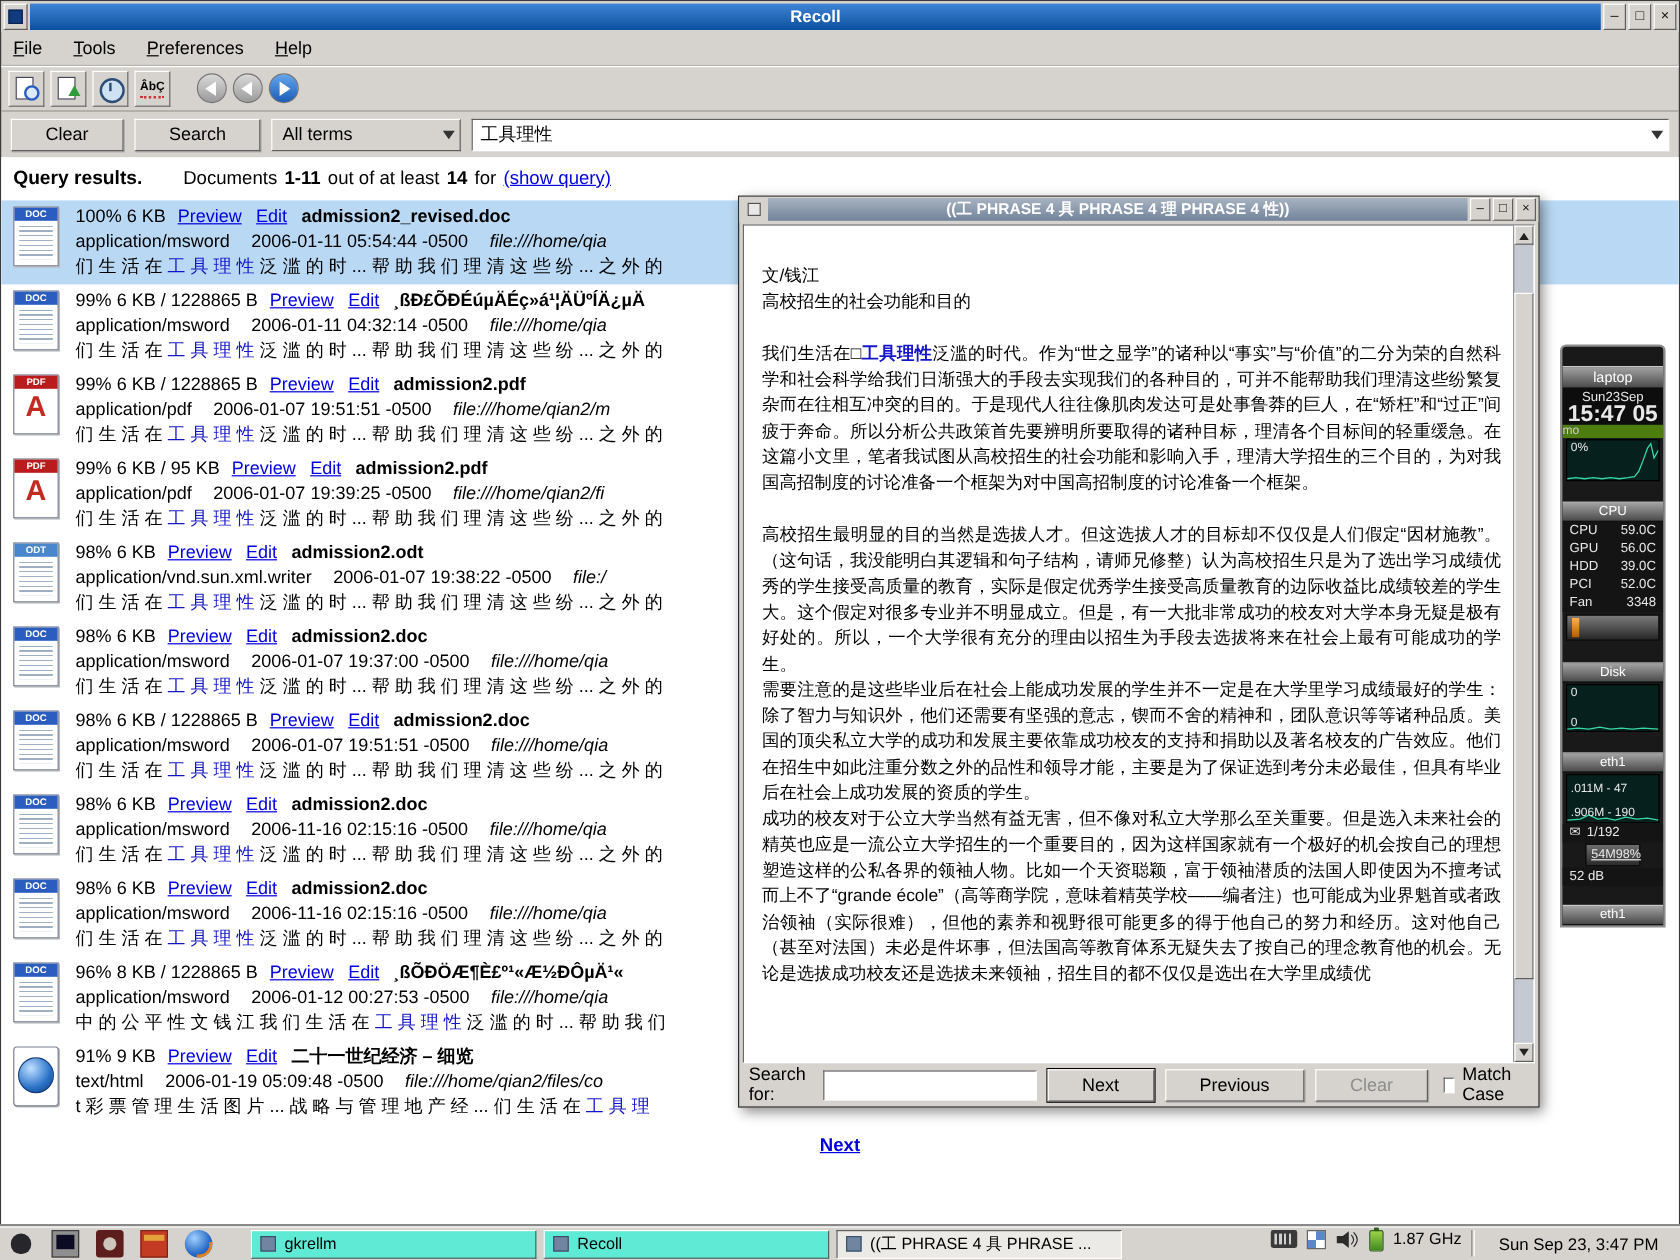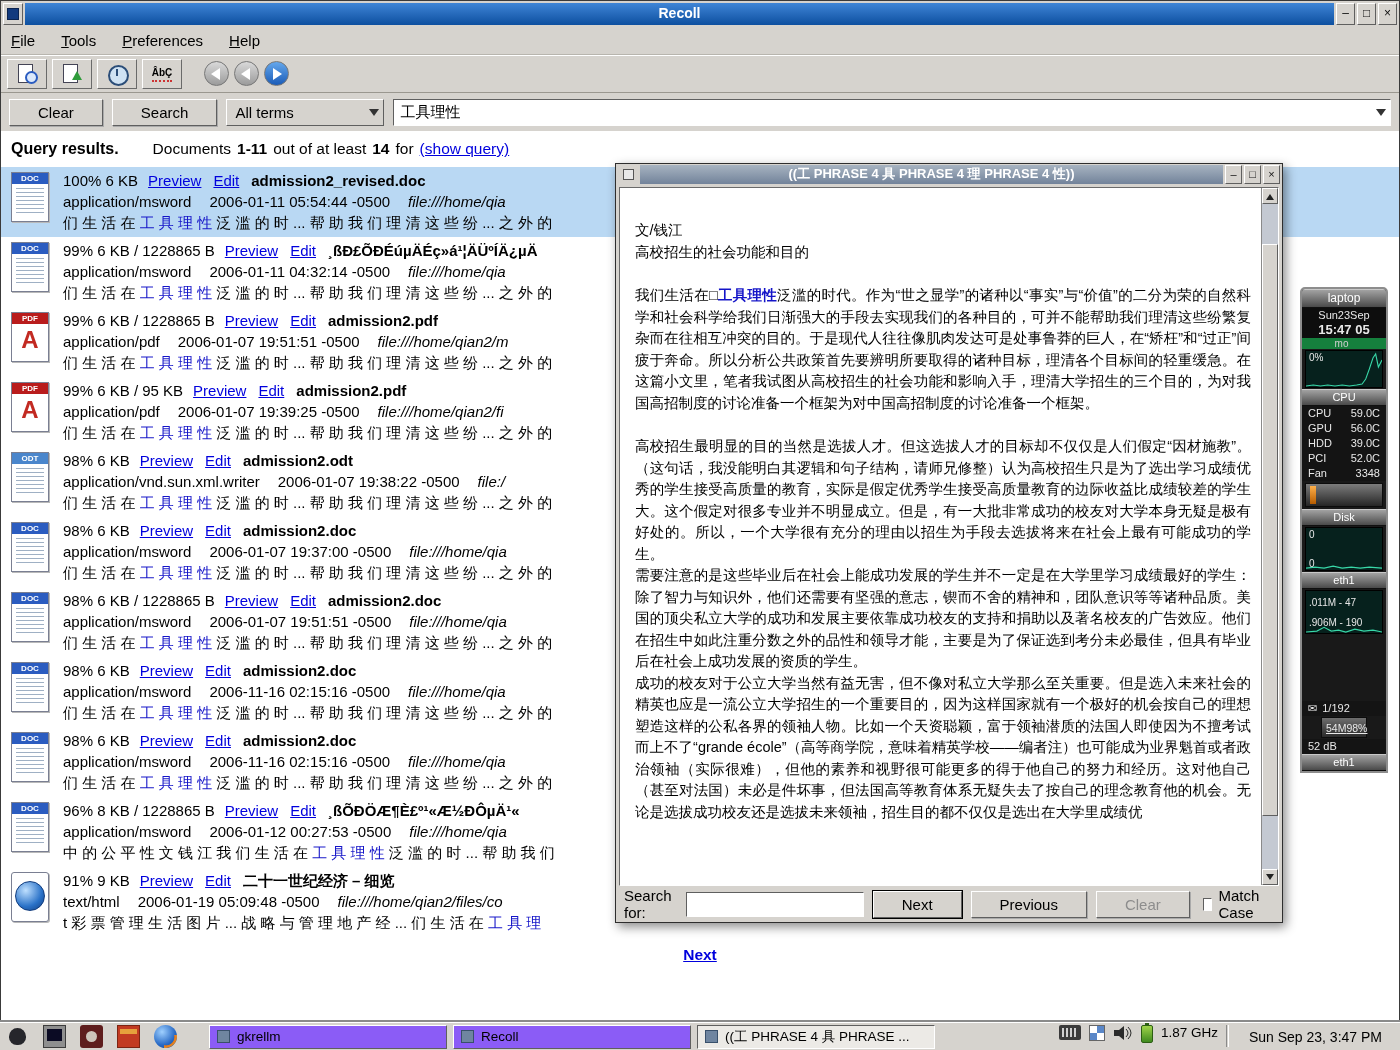--- a/index.html
+++ b/index.html
@@ -19,21 +19,21 @@
   .tb-title { flex:1; background:linear-gradient(180deg,#3f85d6,#0d4f9f); color:#fff; font-weight:bold; font-size:14px; text-align:center; line-height:21px; }
   .tb-btn { width:19px; font-size:12px; line-height:19px; text-align:center; color:#111; }
   .pv-titlebar .tb-title { background:linear-gradient(180deg,#a7b3c1,#72839a); font-size:13px; line-height:17px; }
 
   
   .menubar { height:28px; display:flex; align-items:center; gap:26px; padding:0 10px; font-size:15px; border-bottom:1px solid #b8b5ae; }
   .menu-item { cursor:default; }
 
   
   .toolbar { height:38px; display:flex; align-items:center; gap:5px; padding:3px 6px; border-bottom:1px solid #9a978f; box-shadow:inset 0 1px 0 #fff; }
-  .tool-btn { width:40px; height:30px; display:flex; align-items:center; justify-content:center; background:#d6d3ce; border:1px solid; border-color:#ffffff #6a6a6a #6a6a6a #ffffff; }
+  .tool-btn { width:30px; height:30px; display:flex; align-items:center; justify-content:center; background:#d6d3ce; border:1px solid; border-color:#ffffff #6a6a6a #6a6a6a #ffffff; }
   .tool-sep { width:12px; height:100%; }
   .icn { position:relative; width:22px; height:22px; }
   .icn-docsearch::before { content:""; position:absolute; left:2px; top:1px; width:13px; height:17px; background:#fff; border:1px solid #445; }
   .icn-docsearch::after { content:""; position:absolute; right:0px; bottom:1px; width:9px; height:9px; border:2px solid #2b5cc0; border-radius:50%; background:#dce9fb; }
   .icn-docup::before { content:""; position:absolute; left:2px; top:1px; width:13px; height:17px; background:#fff; border:1px solid #445; }
   .icn-docup::after { content:""; position:absolute; right:1px; top:3px; width:0; height:0; border:5px solid transparent; border-bottom:9px solid #2f9b3a; }
   .icn-clock::before { content:""; position:absolute; left:2px; top:2px; width:17px; height:17px; border-radius:50%; border:2px solid #2b4d78; background:#cfe2f3; }
   .icn-clock::after { content:""; position:absolute; left:10px; top:6px; width:2px; height:7px; background:#2b4d78; }
   .spell-txt { font-size:10px; font-weight:bold; border-bottom:2px dotted #c33; line-height:14px; }
   .nav-circle { width:25px; height:25px; border-radius:50%; display:flex; align-items:center; justify-content:center; border:1px solid #777; }
@@ -98,26 +98,26 @@
   .sc-thumb { position:absolute; left:0; right:0; top:6%; height:86%; background:#d6d3ce; border:1px solid; border-color:#ffffff #5f5f5f #5f5f5f #ffffff; }
   .pv-searchrow { height:36px; display:flex; align-items:center; gap:9px; padding:0 8px; font-size:15px; }
   .pv-searchrow input { width:178px; height:25px; border:1px solid; border-color:#5f5f5f #ffffff #ffffff #5f5f5f; background:#fff; font-size:14px; padding:0 4px; outline:none; font-family:inherit; }
   .btn.default { box-shadow:0 0 0 1px #000; }
   .btn.disabled { color:#8d8d8d; }
   .checkbox { width:13px; height:13px; background:#fff; border:1px solid; border-color:#5f5f5f #ffffff #ffffff #5f5f5f; display:inline-block; }
   .cb-wrap { display:flex; align-items:center; gap:6px; margin-left:4px; }
 
   
   .gkrellm { position:absolute; left:1300px; top:287px; width:88px; height:486px; background:#191919; border:2px solid #8d8d8d; border-radius:5px 5px 0 0; color:#e8e8e8; font-size:11px; display:flex; flex-direction:column; overflow:hidden; }
-  .gk-cap { background:linear-gradient(180deg,#a2a2a2,#4a4a4a); text-align:center; font-size:11px; line-height:15px; color:#fff; border-top:1px solid #c8c8c8; border-bottom:1px solid #101010; }
+  .gk-cap { background:linear-gradient(180deg,#a2a2a2,#4a4a4a); text-align:center; font-size:11px; line-height:15px; color:#fff; border-top:1px solid #c8c8c8; border-bottom:1px solid #101010;margin-top:16px; }
   .gk-host { line-height:17px; font-size:12px; }
   .gk-clock { background:#0d0d0d; text-align:center; padding:1px 0; }
   .gk-date { font-size:11px; line-height:13px; }
-  .gk-time { font-size:13px; font-weight:bold; line-height:15px; }
-  .gk-mo { background:#15803d; text-align:center; font-size:10px; line-height:11px; padding-right:5px; color:#cfcfcf; }
+  .gk-time { font-size:19px; font-weight:bold; line-height:15px; }
+  .gk-mo { background:#4d7c0f; text-align:left; font-size:10px; line-height:11px; padding-right:5px; color:#cfcfcf; }
   .gk-chart { position:relative; height:38px; margin:1px 3px; background:#06211d; border:1px solid #000; }
   .gk-chart.tall { height:44px; }
   .gk-chart svg { position:absolute; inset:0; width:100%; height:100%; }
   .gk-ov { position:absolute; font-size:10px; line-height:11px; color:#e8e8e8; }
   .tl { top:1px; left:3px; } .bl { bottom:1px; left:3px; }
   .netln1 { top:6px; left:3px; } .netln2 { top:26px; left:3px; }
   .gk-row { display:flex; justify-content:space-between; padding:0 6px; line-height:15px; background:#141414; }
   .gk-meter { position:relative; height:24px; margin:2px 3px; background:linear-gradient(180deg,#7c7c7c,#262626); border:1px solid #0c0c0c; }
   .gk-meter .krell { position:absolute; left:4px; top:2px; bottom:2px; width:6px; background:linear-gradient(180deg,#ffb04a,#b65c00); }
   .gk-krell { position:relative; height:21px; margin:1px 19px; background:linear-gradient(180deg,#6e6e6e,#2a2a2a); border:1px solid #0c0c0c; display:flex; justify-content:space-between; align-items:center; padding:0 4px; font-size:10.5px;text-decoration:underline; }
@@ -130,21 +130,21 @@
   .li-footprint::before { content:""; position:absolute; inset:3px; background:#26262b; border-radius:50% 50% 46% 46%; }
   .li-terminal { background:#8f8f8f; border:1px solid #3c3c3c; }
   .li-terminal::before { content:""; position:absolute; inset:3px 3px 6px 3px; background:#0b0b24; }
   .li-media { background:#5e1d1d; border-radius:3px; }
   .li-media::before { content:""; position:absolute; inset:6px; border-radius:50%; background:#cdc5bb; }
   .li-package { background:#c23b22; border:1px solid #7c2413; }
   .li-package::before { content:""; position:absolute; left:2px; right:2px; top:3px; height:5px; background:#e6a13c; }
   .li-firefox { border-radius:50%; background:radial-gradient(circle at 35% 30%,#9fd0ff,#2668c4 60%,#14407e); }
   .li-firefox::after { content:""; position:absolute; right:0; bottom:0; width:13px; height:13px; border-radius:0 0 90% 0; background:radial-gradient(circle at 15% 15%,transparent 52%,#e07b1f 56%,#f4a531); }
   .task-area { display:flex; gap:6px; margin-left:24px; }
-  .task-btn { width:238px; height:24px; display:flex; align-items:center; gap:7px; padding:0 7px; font-size:13.5px; background:#8b5cf6; border:1px solid; border-color:#ffffff #5f5f5f #5f5f5f #ffffff; white-space:nowrap; overflow:hidden; }
+  .task-btn { width:238px; height:24px; display:flex; align-items:center; gap:7px; padding:0 7px; font-size:13.5px; background:#5eead4; border:1px solid; border-color:#ffffff #5f5f5f #5f5f5f #ffffff; white-space:nowrap; overflow:hidden; }
   .task-btn.active { background:#eceae6; border-color:#5f5f5f #ffffff #ffffff #5f5f5f; }
   .task-icon { width:13px; height:13px; flex:none; background:#6f85a0; border:1px solid #39506b; }
   .tray { margin-left:auto; display:flex; align-items:flex-start; gap:8px; }
   .tray-kbd { width:22px; height:15px; background:#3a3a3a; border-radius:2px; position:relative; }
   .tray-kbd::before { content:""; position:absolute; inset:3px; background:repeating-linear-gradient(90deg,#cfcfcf 0 2px,transparent 2px 4px); }
   .tray-grid { width:16px; height:16px; background:conic-gradient(#5a87c8 0 25%, #fff 0 50%, #5a87c8 0 75%, #fff 0); border:1px solid #666; }
   .tray-batt { width:12px; height:18px; background:linear-gradient(180deg,#9fd34a,#3f8a1f); border:1px solid #2c5e14; border-radius:2px; position:relative; }
   .tray-batt::before { content:""; position:absolute; top:-3px; left:3px; right:3px; height:3px; background:#2c5e14; }
   .tray-freq { font-size:13.5px; }
   .tray-sep { width:3px; height:22px; border-left:1px solid #8a8a8a; border-right:1px solid #fff; }

